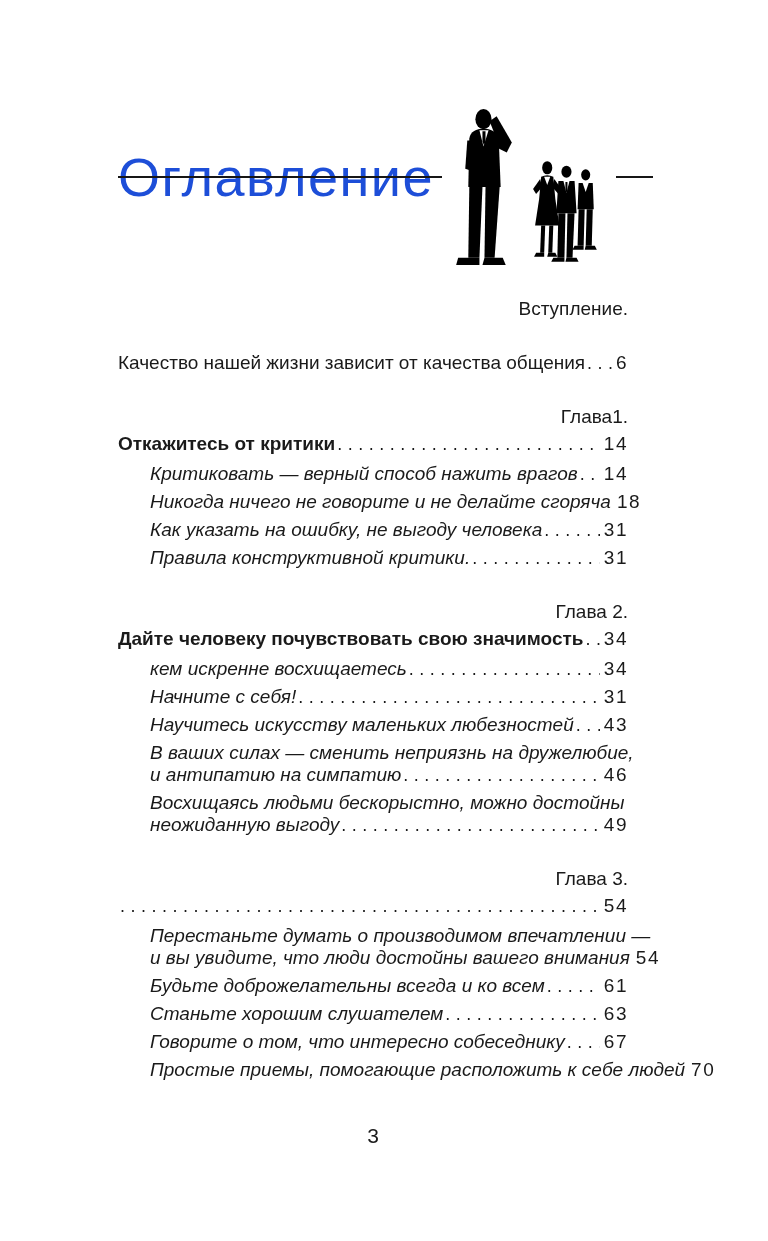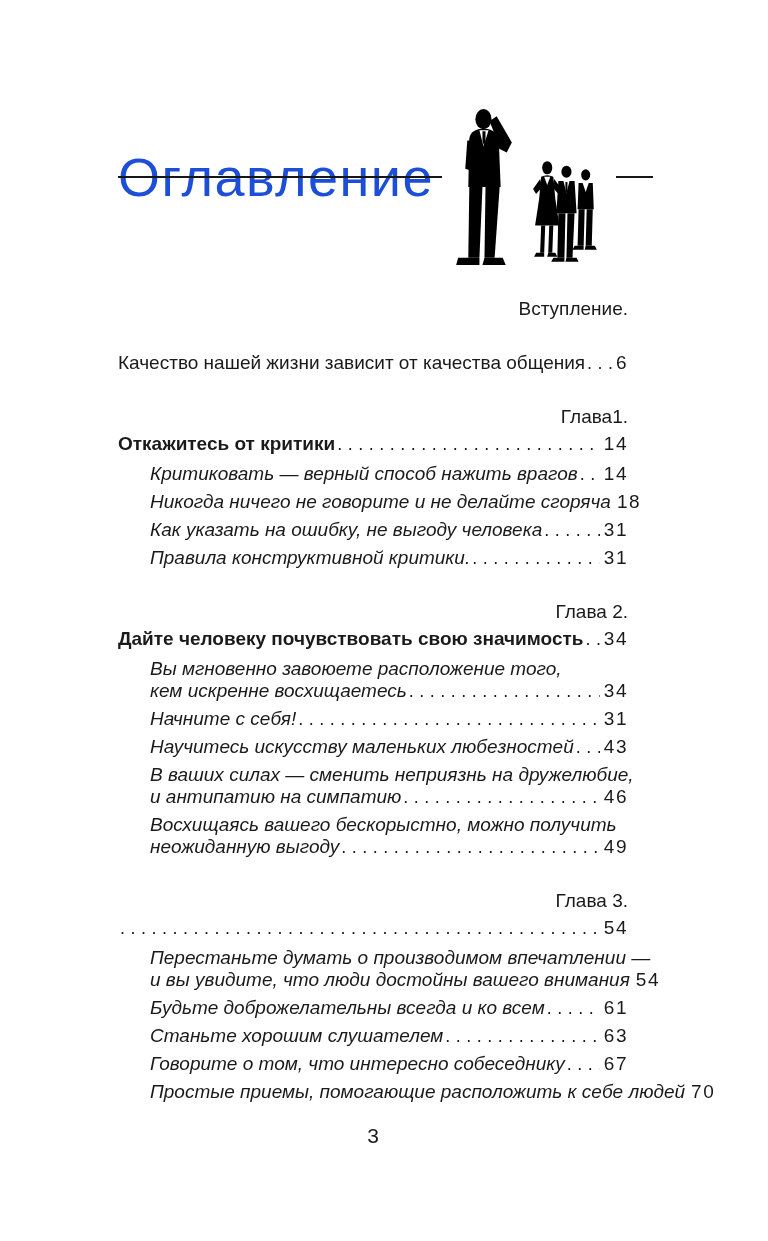--- a/index.html
+++ b/index.html
@@ -146,24 +146,20 @@
   </div>
       <div class="row label gap">
     <span class="txt">Глава 2.</span>
 
   </div>
       <div class="row title">
     <span class="txt">Дайте человеку почувствовать свою значимость</span>
     <span class="leader"></span>
     <span class="pg">34</span>
   </div>
-      <div class="row sub-first">
-    <span class="txt">Вы мгновенно завоюете расположение того,</span>
-
-  </div>
       <div class="row sub">
     <span class="txt">кем искренне восхищаетесь</span>
     <span class="leader"></span>
     <span class="pg">34</span>
   </div>
       <div class="row sub">
     <span class="txt">Начните с себя!</span>
     <span class="leader"></span>
     <span class="pg">31</span>
   </div>
@@ -175,21 +171,21 @@
       <div class="row sub-first">
     <span class="txt">В ваших силах — сменить неприязнь на дружелюбие,</span>
 
   </div>
       <div class="row sub">
     <span class="txt">и антипатию на симпатию</span>
     <span class="leader"></span>
     <span class="pg">46</span>
   </div>
       <div class="row sub-first">
-    <span class="txt">Восхищаясь вашего бескорыстно, можно получить</span>
+    <span class="txt">Восхищаясь людьми бескорыстно, можно достойны</span>
 
   </div>
       <div class="row sub">
     <span class="txt">неожиданную выгоду</span>
     <span class="leader"></span>
     <span class="pg">49</span>
   </div>
       <div class="row label gap">
     <span class="txt">Глава 3.</span>
 

